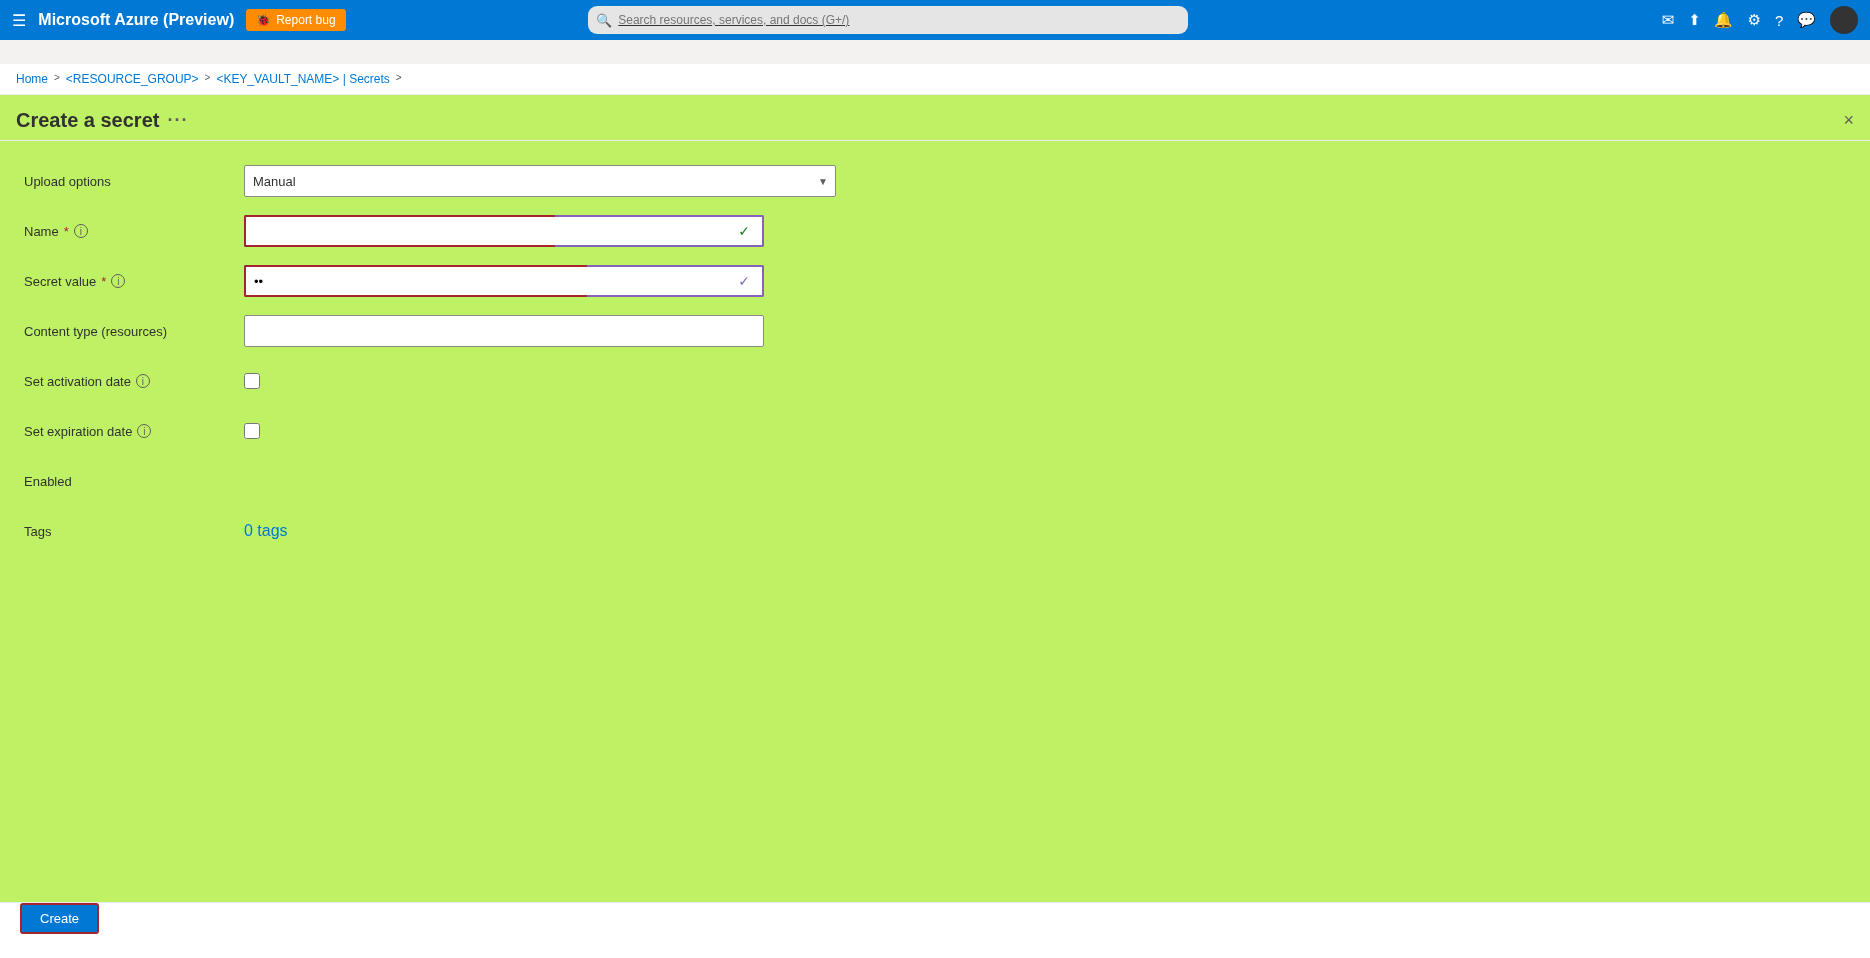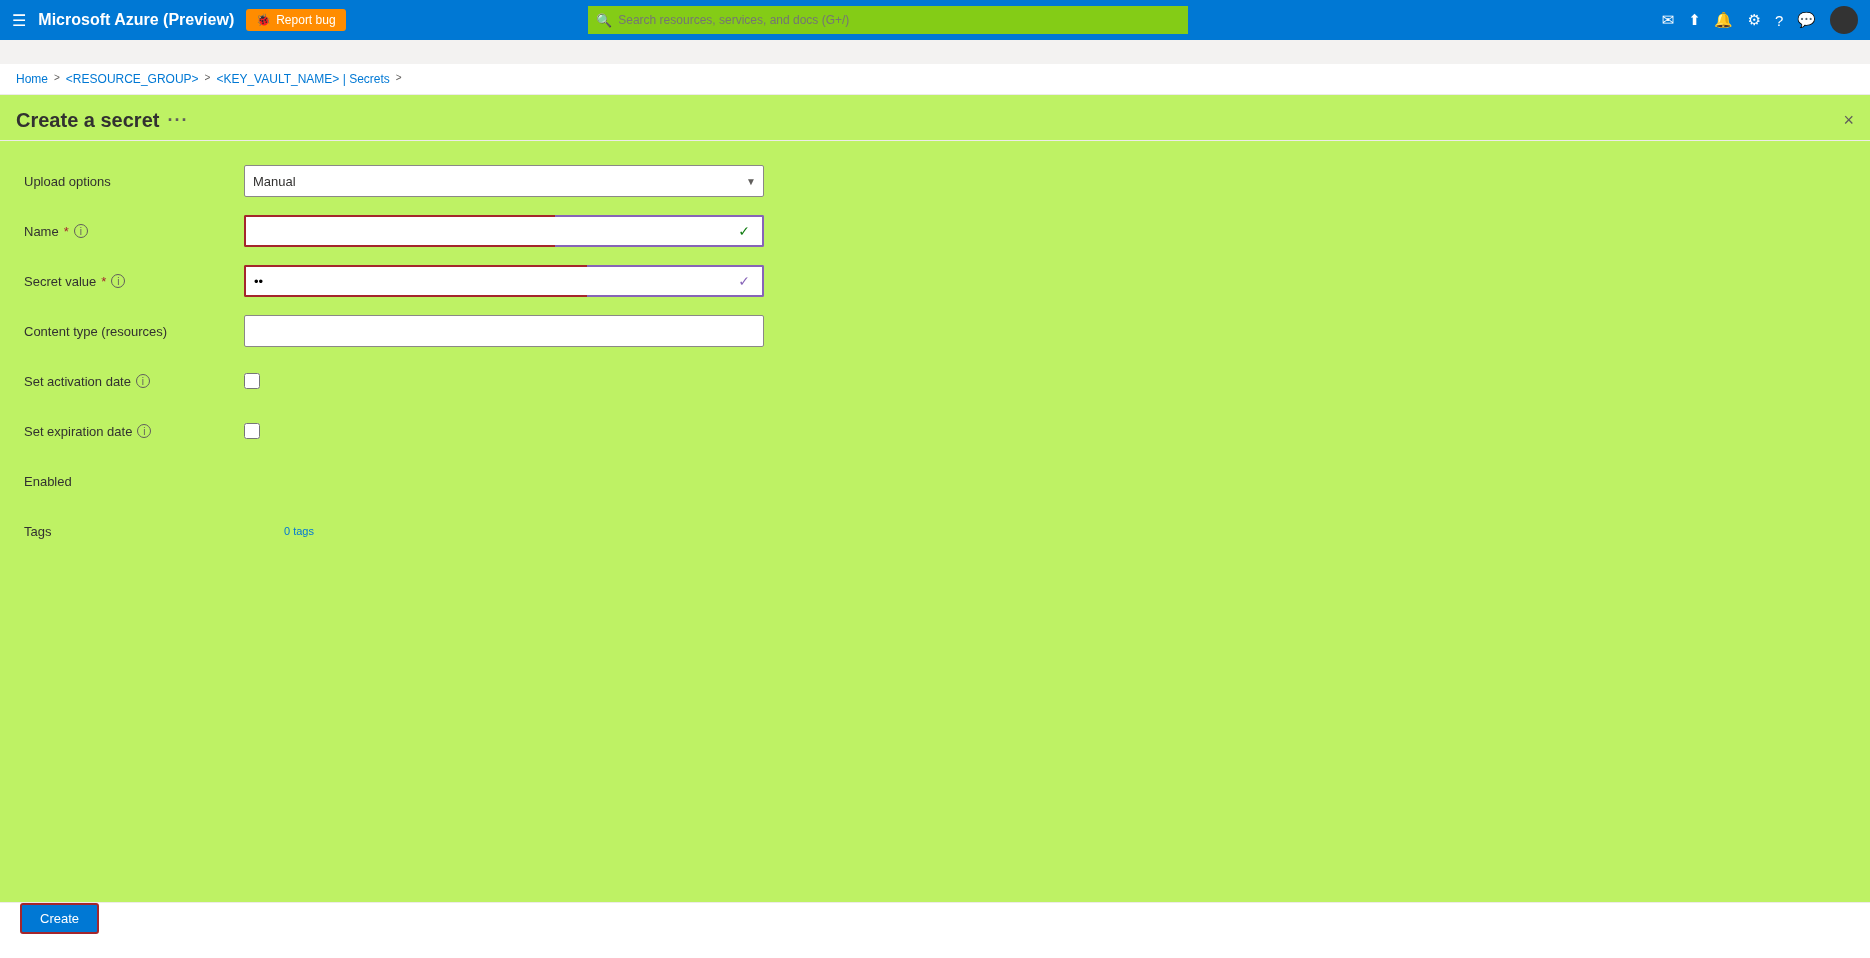--- a/index.html
+++ b/index.html
@@ -42,26 +42,27 @@
     .topbar-search {
       flex: 1;
       max-width: 600px;
       margin: 0 auto;
       position: relative;
     }
     .topbar-search input {
       width: 100%;
       height: 28px;
       border: none;
-      border-radius: 0;
+      border-radius: 9px;
       padding: 0 8px 0 30px;
       font-size: 12px;
-      background: #84cc16;
+      background: #e5e5e5;
       color: #333;
       outline: none;
+      text-decoration: underline;
     }
     .topbar-search-icon {
       position: absolute;
       left: 8px;
       top: 50%;
       transform: translateY(-50%);
       color: #666;
       font-size: 13px;
     }
     .topbar-icons {
@@ -198,21 +199,21 @@
       padding: 0 8px;
       font-size: 13px;
       background: white;
       color: #323130;
       appearance: none;
       cursor: pointer;
       outline: none;
     }
     .select-wrapper {
       position: relative;
-      width: 520px;
+      width: 592px;
     }
     .select-wrapper select {
       width: 100%;
     }
     .select-arrow {
       position: absolute;
       right: 8px;
       top: 50%;
       transform: translateY(-50%);
       pointer-events: none;
@@ -318,23 +319,22 @@
       padding: 3px 10px;
       font-size: 13px;
       cursor: pointer;
       font-family: 'Segoe UI', sans-serif;
     }
 
     
     .tags-link {
       color: #0078d4;
       cursor: pointer;
-      font-size: 11px;
+      font-size: 16px;
       text-decoration: none;
-      margin-left: 40px;
     }
 
     
     .page-footer {
       position: fixed;
       bottom: 0;
       left: 0;
       right: 0;
       height: 56px;
       background: white;

